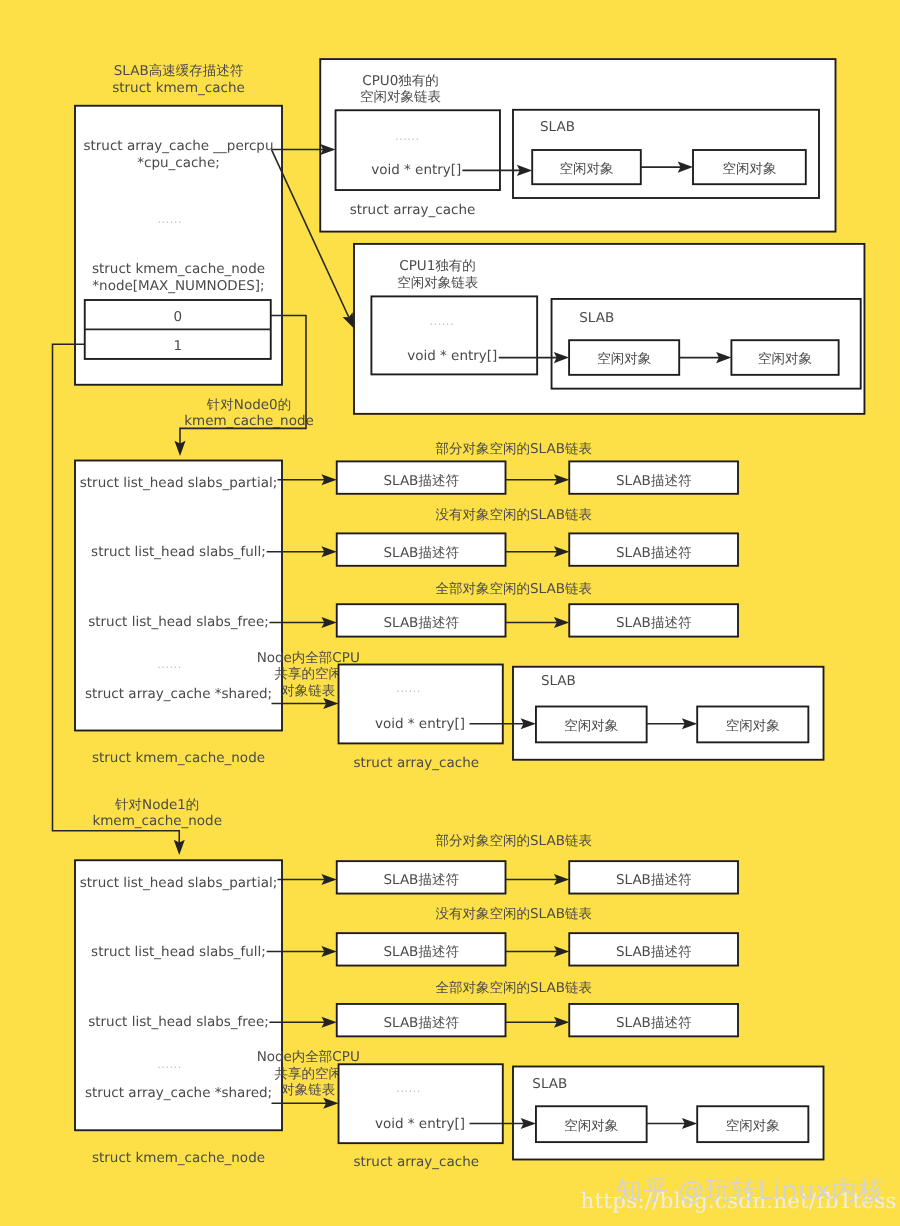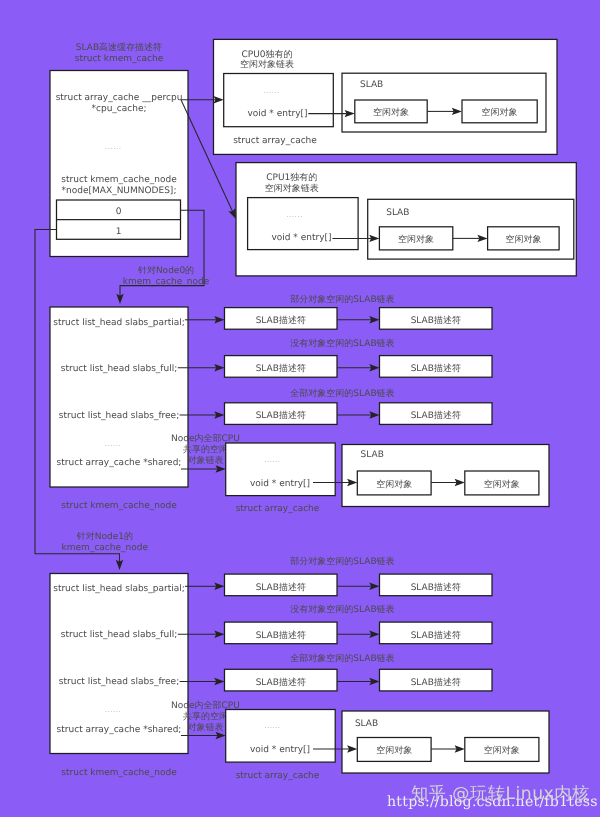--- a/index.html
+++ b/index.html
@@ -1,19 +1,19 @@
 <!DOCTYPE html>
 <html><head>
 <meta charset="utf-8">
 <title>SLAB kmem_cache diagram</title>
 <style>
   html,body{margin:0;padding:0;background:#ffffff;}
   body{width:600px;height:817px;overflow:hidden;
        font-family:"DejaVu Sans",sans-serif;}
-  #stage{position:relative;width:600px;height:817px;background:#8b5cf6;}
+  #stage{position:relative;width:600px;height:817px;background:#fde047;}
   #canvas{will-change:opacity;}
   svg#canvas{position:absolute;left:0;top:0;shape-rendering:geometricPrecision;text-rendering:geometricPrecision;}
   text{-webkit-font-smoothing:antialiased;}
   .bx{fill:#ffffff;stroke:#1d1d1d;stroke-width:1.25;}
   .ln{stroke:#272727;stroke-width:1.05;fill:none;}
   .ah{fill:#232323;stroke:none;}
   .tx{fill:#4a4a4a;font-size:9px;font-family:"DejaVu Sans",sans-serif;}
   .tc{text-anchor:middle;}
   .dots{fill:#c0c0c0;font-size:7.5px;letter-spacing:0.35px;text-anchor:middle;}
   .wm{fill:#d4d4d4;font-size:17.2px;letter-spacing:0.5px;}

